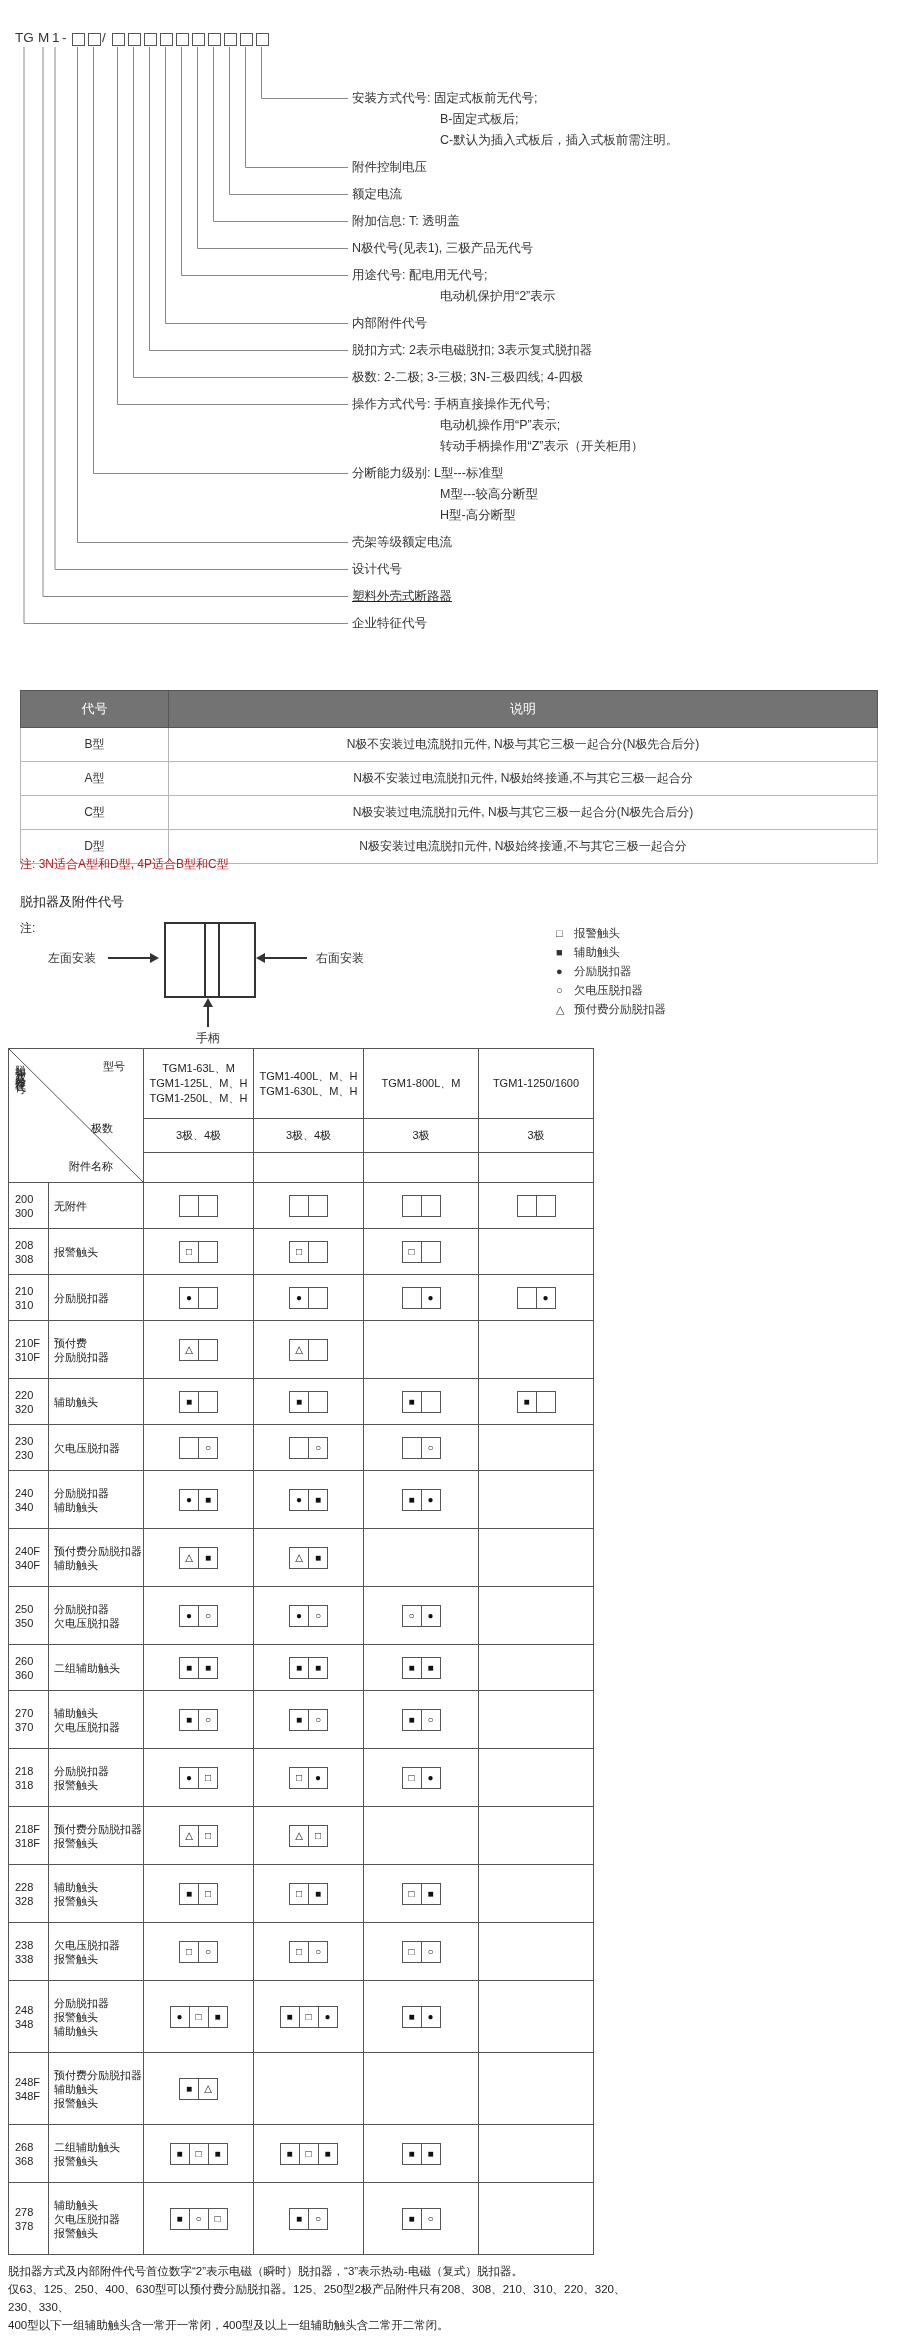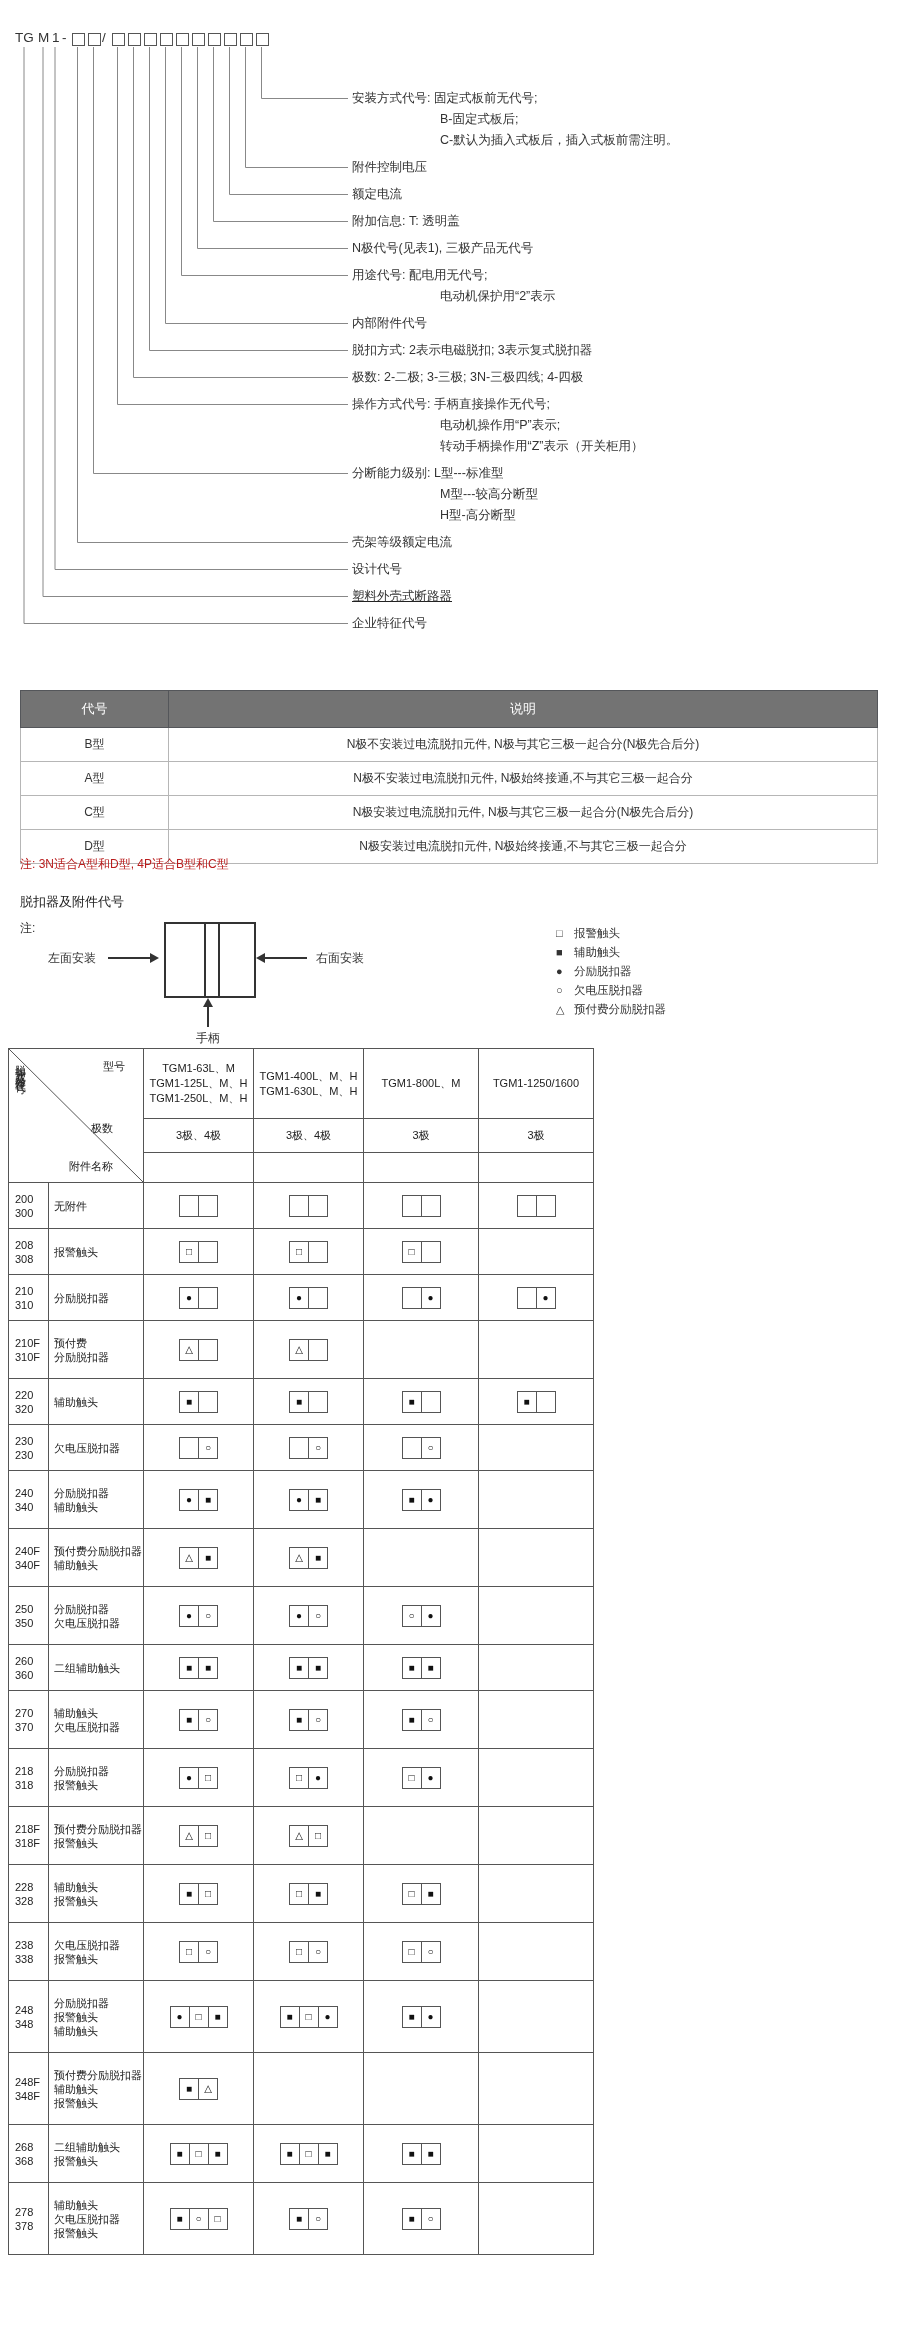--- a/index.html
+++ b/index.html
@@ -687,13 +687,19 @@
             </span></td>
           <td class="sym-cell"><span class="comp-strip">
               <span class="comp">■</span>
               <span class="comp">○</span>
             </span></td>
           <td class="sym-cell"></td>
         </tr>
       </tbody>
   </table>
 
+  <div class="footnotes">
+      <div class="footnote">脱扣器方式及内部附件代号首位数字“2”表示电磁（瞬时）脱扣器，“3”表示热动-电磁（复式）脱扣器。</div>
+      <div class="footnote">仅63、125、250、400、630型可以预付费分励脱扣器。125、250型2极产品附件只有208、308、210、310、220、320、</div>
+      <div class="footnote">230、330、</div>
+      <div class="footnote">400型以下一组辅助触头含一常开一常闭，400型及以上一组辅助触头含二常开二常闭。</div>
+    </div>
 </div>
 
 </body></html>

